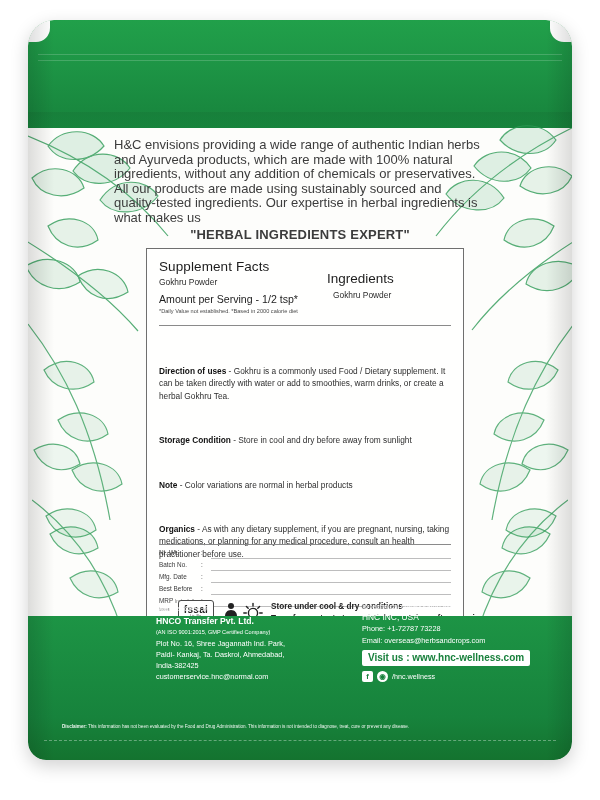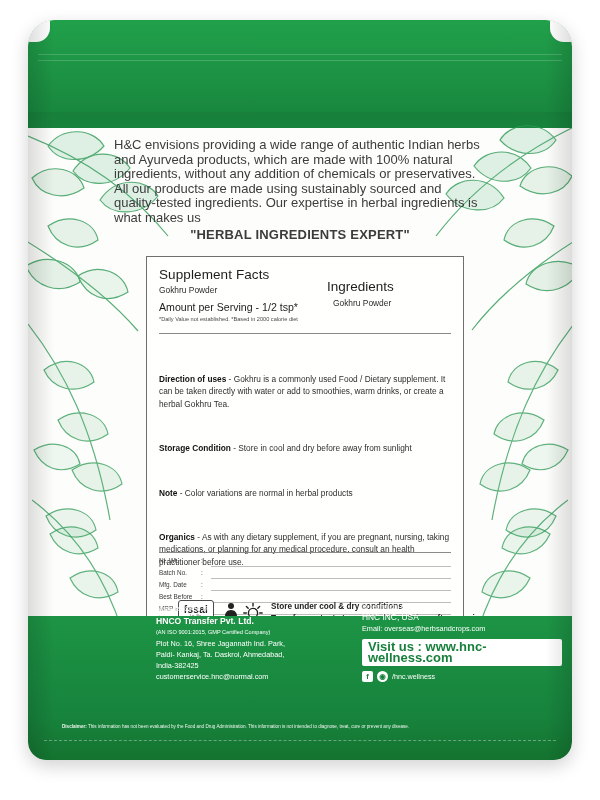--- a/index.html
+++ b/index.html
@@ -113,21 +113,21 @@
     text-align: center;
     font-weight: bold;
     margin-top: 2px;
     letter-spacing: 0.2px;
   }
 
   
   .infobox {
     position: absolute;
     left: 118px;
-    top: 236px;
+    top: 228px;
     width: 318px;
     height: 372px;
     border: 1px solid #6f6f6f;
     background: rgba(255,255,255,0.72);
     box-sizing: border-box;
   }
 
   .facts-head {
     position: absolute;
     left: 12px;
@@ -280,21 +280,21 @@
     line-height: 11.4px;
     margin-left: 44px;
   }
   .tech .name { font-weight: normal; font-size: 8.4px; }
   .visit {
     display: inline-block;
     margin-top: 4px;
     background: #ffffff;
     color: #18803c;
     font-weight: bold;
-    font-size: 13px;
+    font-size: 10px;
     padding: 2px 6px;
     border-radius: 2px;
   }
   .socials {
     display: flex;
     align-items: center;
     gap: 4px;
     margin-top: 5px;
     font-size: 7.2px;
     color: #fff;
@@ -518,20 +518,21 @@
       <div class="tiny">(AN ISO 9001:2015, GMP Certified Company)</div>
       <div>Plot No. 16, Shree Jagannath Ind. Park,</div>
       <div>Paldi- Kankaj, Ta. Daskroi, Ahmedabad,</div>
       <div>India-382425</div>
       <div>customerservice.hnc@normal.com</div>
     </div>
 
     <div class="tech">
       <div>In technical collaboraton with:</div>
       <div class="name">HNC INC, USA</div>
+      <div>Phone: +1-72787 73228</div>
       <div>Email: overseas@herbsandcrops.com</div>
       <div class="visit">
         <span>Visit us :</span>
         <span>www.hnc-wellness.com</span>
       </div>
       <div class="socials">
         <span class="sicon">f</span>
         <span class="sicon round">◉</span>
         <span>/hnc.wellness</span>
       </div>

